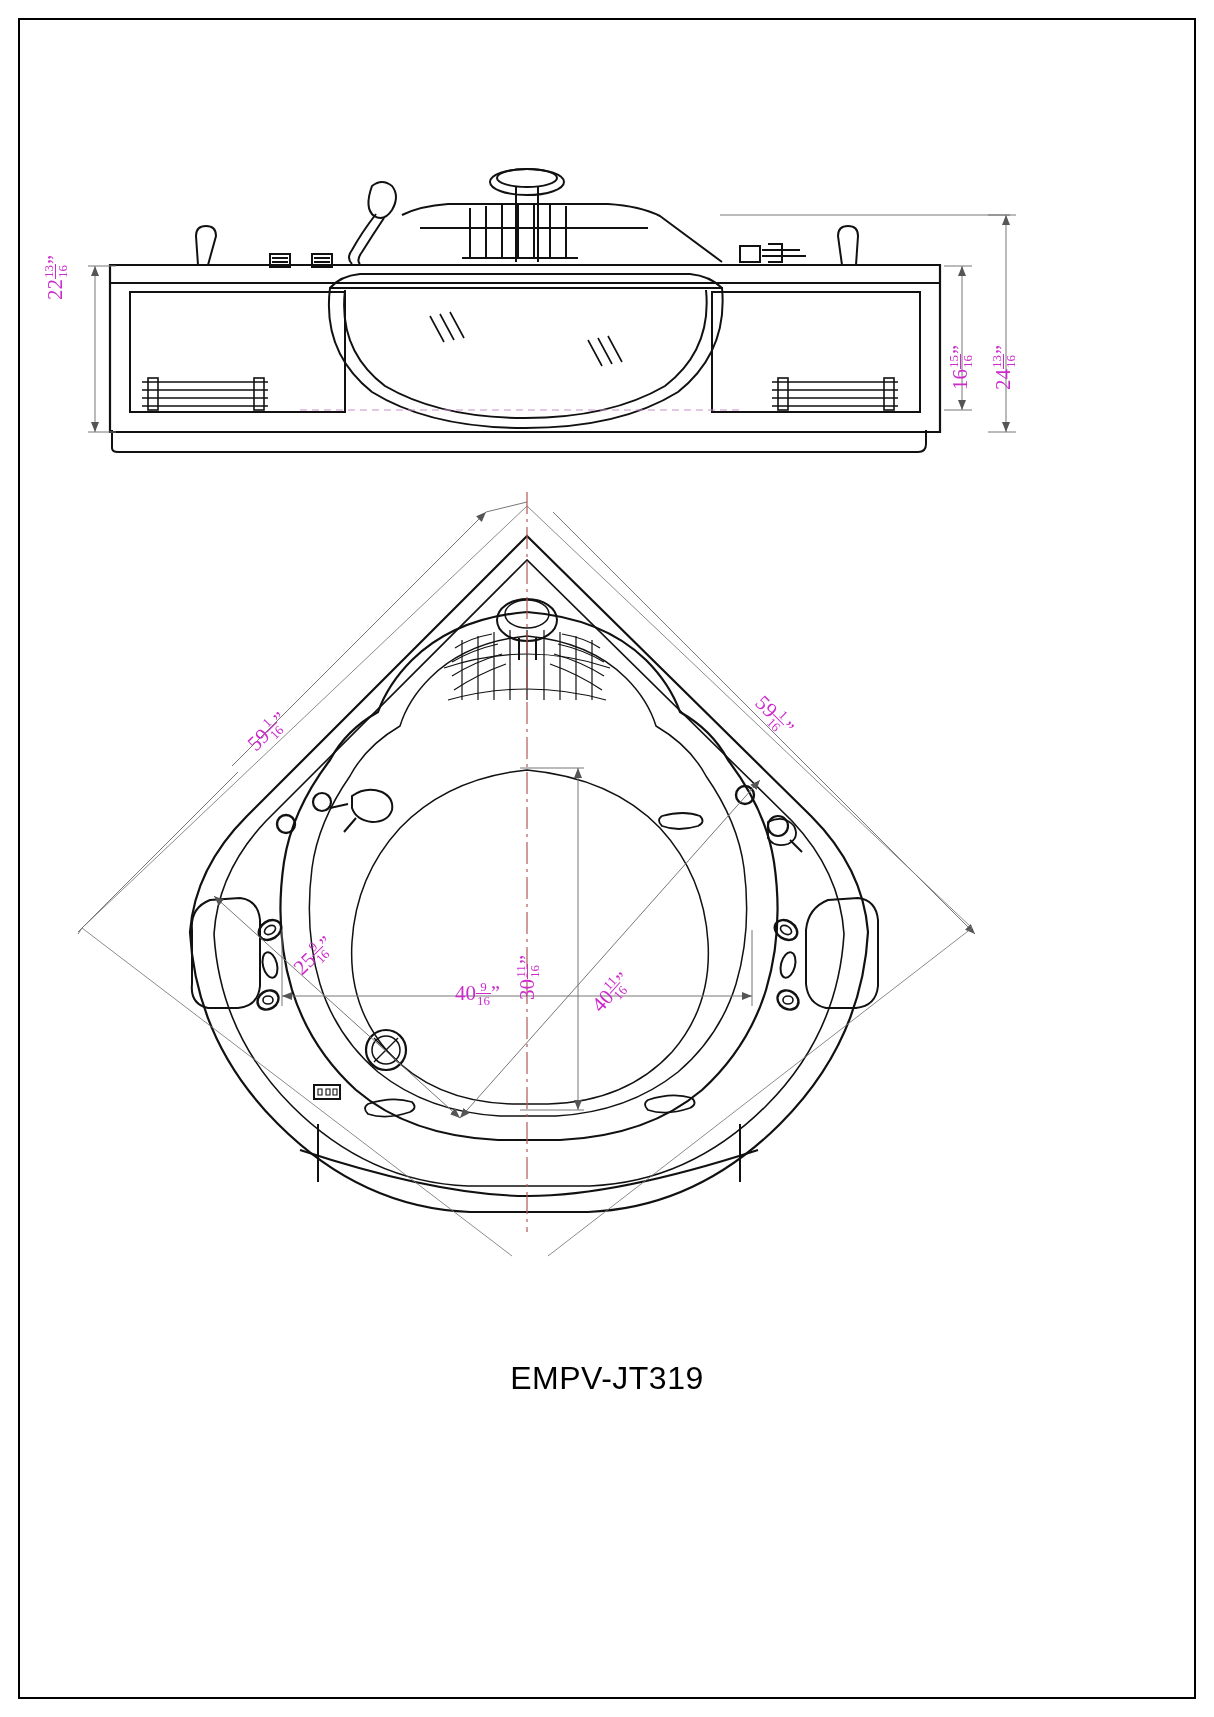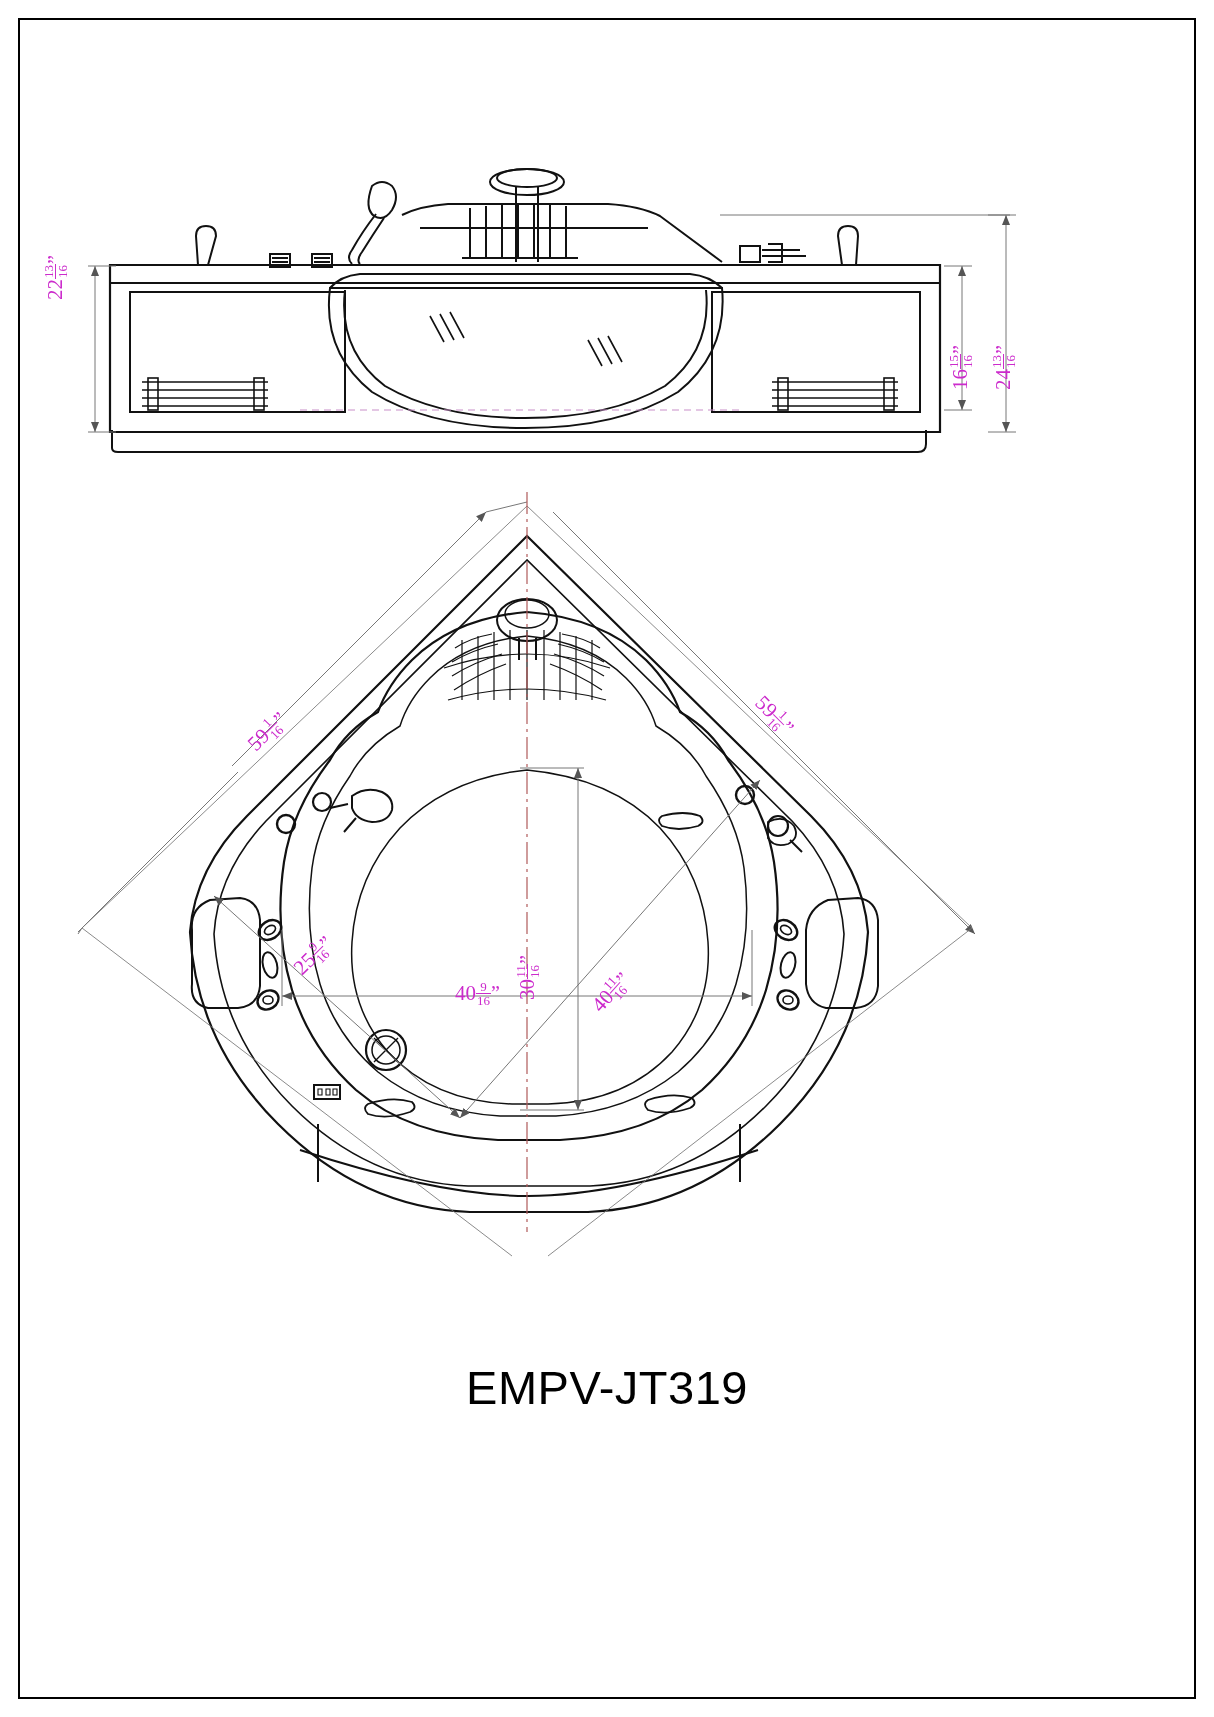--- a/index.html
+++ b/index.html
@@ -65,21 +65,21 @@
   }
   .dim-label .unit {
     font-size: 20px;
   }
   .title {
     position: absolute;
     left: 0;
     width: 1214px;
     text-align: center;
     font-family: "Liberation Sans", sans-serif;
-    font-size: 47px;
+    font-size: 32px;
     color: #000;
     letter-spacing: 0.5px;
   }
 </style>
 </head>
 <body>
 
 <div id="page">
 
   <div id="frame"></div>

